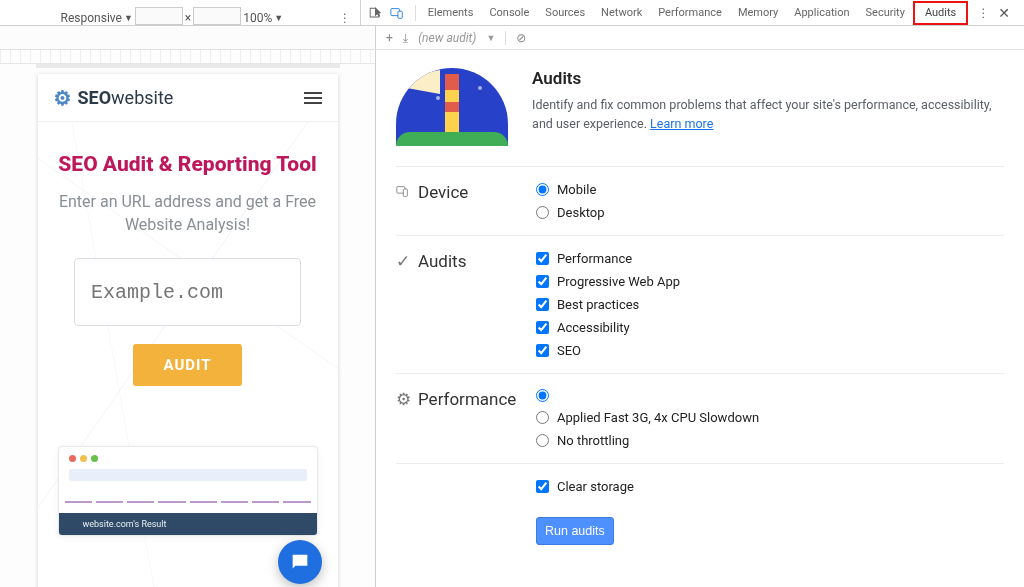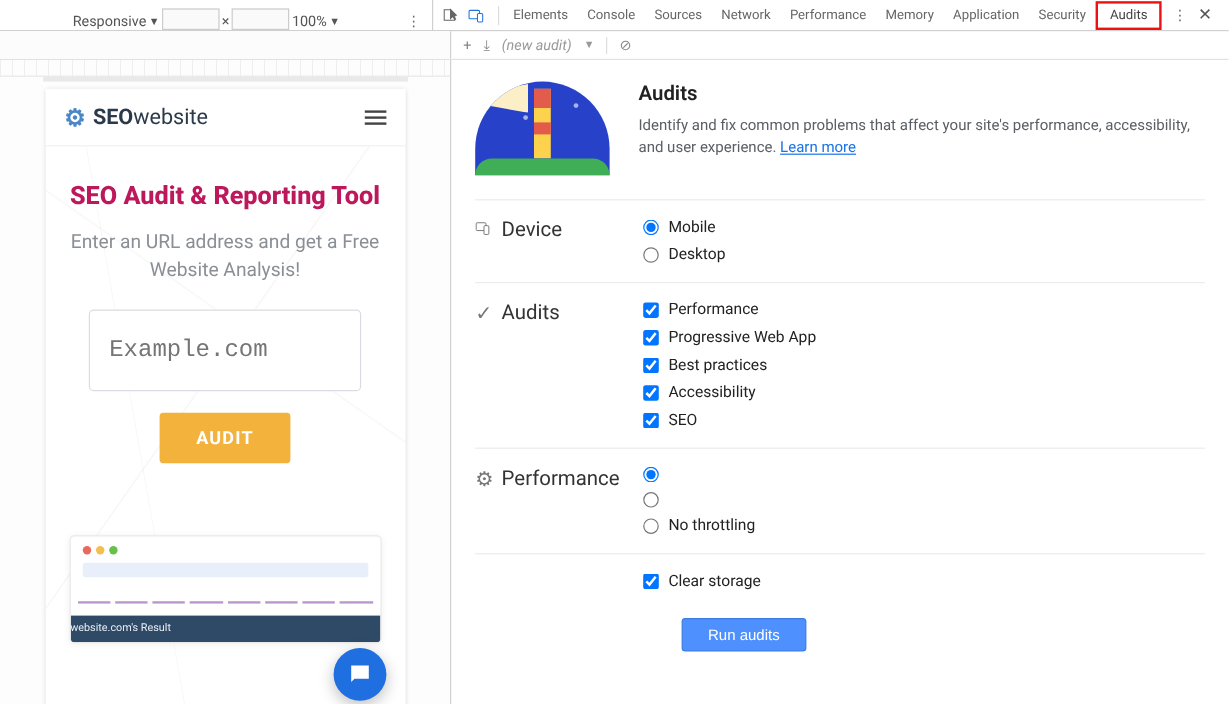--- a/index.html
+++ b/index.html
@@ -163,21 +163,21 @@
     position: absolute; top: 22px; left: 10px; right: 10px; height: 12px;
     background: #e8effa; border-radius: 2px;
   }
   .preview-card .tabs {
     position: absolute; top: 40px; left: 6px; right: 6px; height: 16px;
     display: flex; gap: 4px; font-size: 6px; color: #9aa;
   }
   .preview-card .tabs span { flex: 1; text-align: center; border-bottom: 2px solid #b9c; padding-top: 2px; }
   .preview-card .bar {
     position: absolute; bottom: 0; left: 0; right: 0; height: 22px;
-    background: #2f4a66; color: #e9eef6; font-size: 9px; display: flex; align-items: center; padding: 0 0;
+    background: #2f4a66; color: #e9eef6; font-size: 9px; display: flex; align-items: center; padding: 0 24px;
   }
   .chat-bubble {
     position: absolute; right: 16px; bottom: 20px; width: 44px; height: 44px;
     border-radius: 50%; background: #1f6fe0; display: flex; align-items: center; justify-content: center;
     box-shadow: 0 4px 12px rgba(0,0,0,.25); cursor: pointer;
   }
   .chat-bubble svg { width: 22px; height: 22px; fill: #fff; }
 
   
   .audits-panel {
@@ -207,21 +207,21 @@
     color: #333; font-size: 17px;
   }
   .cfg-label .ic { width: 14px; color: #777; }
   .cfg-options { flex: 1; display: flex; flex-direction: column; gap: 8px; }
   .opt { display: flex; align-items: center; gap: 8px; font-size: 13px; color: #222; }
   .opt input { cursor: pointer; }
 
   .run-row { padding: 8px 0 0 140px; }
   .run-btn {
     background: #4d90fe; color: #fff; border: 1px solid #3b7de3;
-    padding: 6px 21px; border-radius: 3px; font-size: 12.5px; cursor: pointer; margin-left: 32px;
+    padding: 6px 8px; border-radius: 3px; font-size: 12.5px; cursor: pointer;
   }
 </style>
 </head>
 <body>
 
 <div class="top-row">
   <div class="device-bar">
     <span class="spacer"></span>
     <span class="sel">
       <span>Responsive</span>
@@ -419,20 +419,21 @@
       <div class="cfg-label">
         <span class="ic">⚙</span>
         <span>Performance</span>
       </div>
       <div class="cfg-options">
         <label class="opt">
           <input type="radio" name="thr" checked="" style="">
         </label>
         <label class="opt">
           <input type="radio" name="thr" style="">
+          <span>Applied Fast 3G, 4x CPU Slowdown</span>
         </label>
         <label class="opt">
           <input type="radio" name="thr" style="">
           <span>No throttling</span>
         </label>
       </div>
     </div>
 
     <div class="cfg-section" style="border-top:1px solid #ececec">
       <div class="cfg-label"></div>

